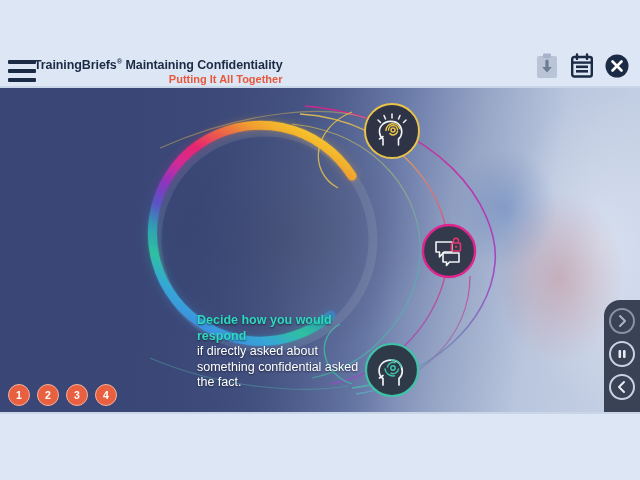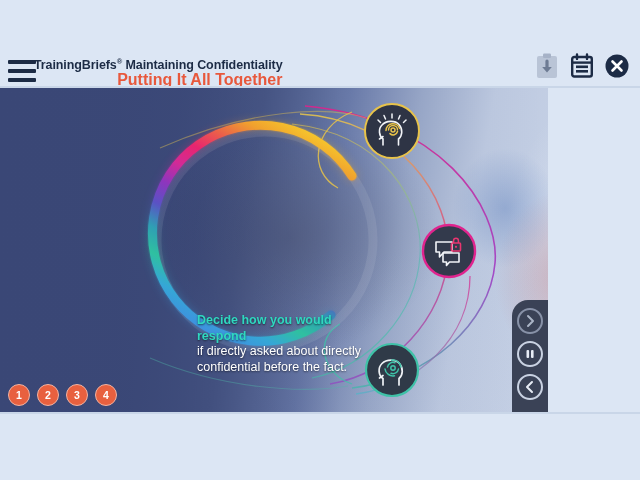--- a/index.html
+++ b/index.html
@@ -33,38 +33,38 @@
   }
   #title-block {
     position:absolute; left:34px; top:55px;
   }
   #main-title {
     font-size:12.5px; font-weight:bold; color:#1c2b45;
     letter-spacing:-0.1px; line-height:14px; white-space:nowrap;
   }
   #main-title sup { font-size:7.5px; vertical-align:super; }
   #sub-title {
-    font-size:16px; font-weight:bold; color:#e8583c;
+    font-size:11px; font-weight:bold; color:#e8583c;
     line-height:13px; margin-top:1px; white-space:nowrap;
   }
   #header-sep {
     position:absolute; left:0; top:86px; width:640px; height:2px;
     background:#c9d6e8;
   }
 
   
   #header-icons {
     position:absolute; right:10px; top:52px;
     display:flex; align-items:center; gap:9px;
   }
   .hicon { width:26px; height:28px; display:block; }
 
   
   #slide {
-    position:absolute; left:0; top:88px; width:548px; height:324px;
+    position:absolute; left:0; top:88px; width:640px; height:324px;
     overflow:hidden;
     background:#3c4a77;
   }
   
   #bg-photo {
     position:absolute; inset:0;
     background:
       radial-gradient(ellipse 150px 170px at 300px 150px, rgba(120,130,160,0.55) 0%, rgba(90,100,140,0.0) 70%),
       radial-gradient(ellipse 90px 120px at 560px 190px, rgba(190,90,90,0.30) 0%, rgba(150,80,80,0.0) 72%),
       radial-gradient(ellipse 70px 80px at 505px 120px, rgba(70,110,180,0.35) 0%, rgba(70,110,180,0) 75%),
@@ -313,21 +313,21 @@
           <path d="M5.5 1 A 5.5 5.5 0 0 1 -2 5.2"></path>
           <path d="M-8 1 A 8 8 0 0 0 1.5 7.8"></path>
           <path d="M8 -1 A 8 8 0 0 0 -1.5 -7.8"></path>
         </g>
       </svg>
 
     </div>
 
     <div id="statement">
       <span class="lead">Decide how you would respond</span>
-      <span class="body">if directly asked about directly confidential before the fact.</span>
+      <span class="body">if directly asked about something confidential asked the fact.</span>
     </div>
 
     <div id="pips">
       <div class="pip">1</div>
       <div class="pip">2</div>
       <div class="pip">3</div>
       <div class="pip">4</div>
     </div>
 
     <div id="player-rail">

